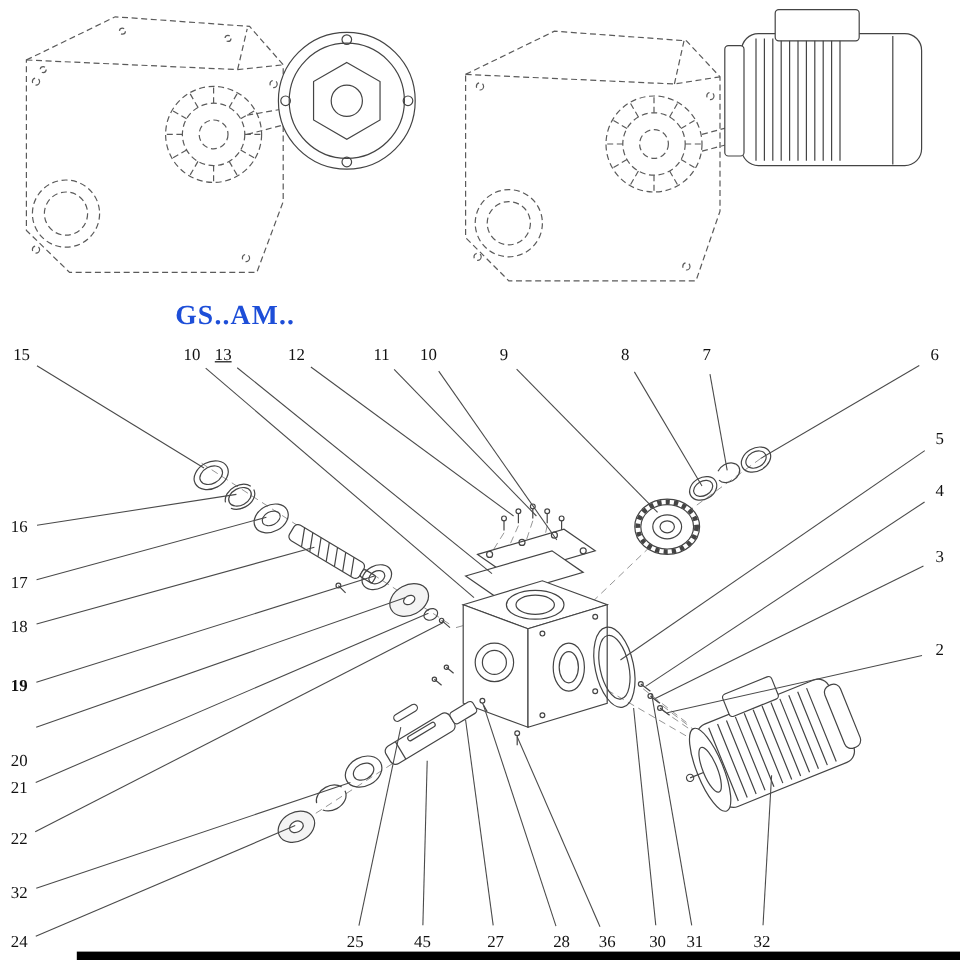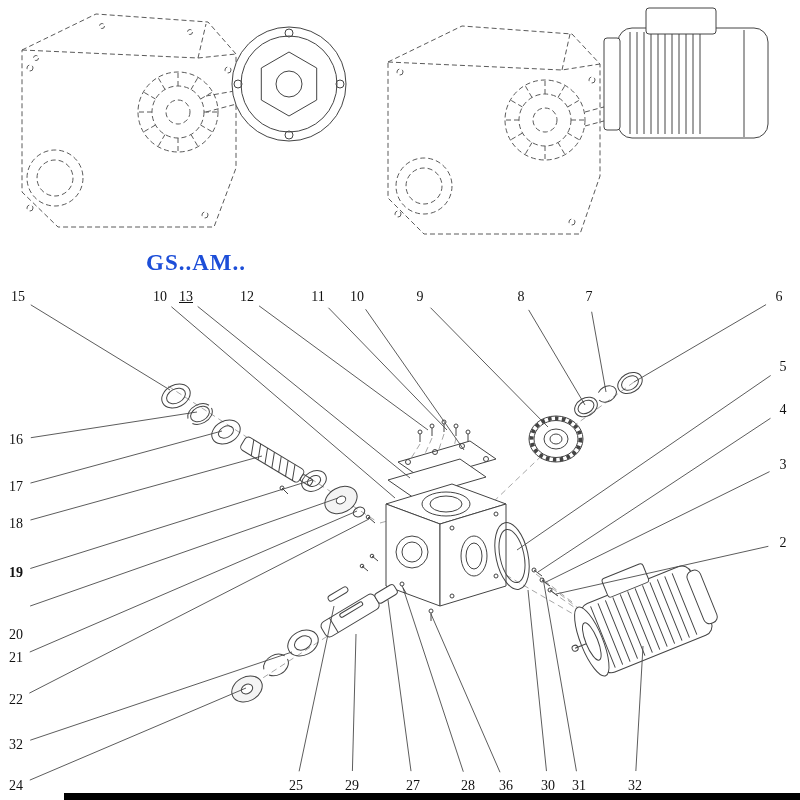--- a/index.html
+++ b/index.html
@@ -317,21 +317,21 @@
       <div class="callout" style="left: 16px; top: 440px;">16</div>
       <div class="callout" style="left: 16px; top: 487px;">17</div>
       <div class="callout" style="left: 16px; top: 524px;">18</div>
       <div class="callout" style="left: 16px; top: 573px; font-weight: bold;">19</div>
       <div class="callout" style="left: 16px; top: 635px;">20</div>
       <div class="callout" style="left: 16px; top: 658px;">21</div>
       <div class="callout" style="left: 16px; top: 700px;">22</div>
       <div class="callout" style="left: 16px; top: 745px;">32</div>
       <div class="callout" style="left: 16px; top: 786px;">24</div>
       <div class="callout" style="left: 296px; top: 786px;">25</div>
-      <div class="callout" style="left: 352px; top: 786px;">29</div>
+      <div class="callout" style="left: 352px; top: 786px;">45</div>
       <div class="callout" style="left: 413px; top: 786px;">27</div>
       <div class="callout" style="left: 468px; top: 786px;">28</div>
       <div class="callout" style="left: 506px; top: 786px;">36</div>
       <div class="callout" style="left: 548px; top: 786px;">30</div>
       <div class="callout" style="left: 579px; top: 786px;">31</div>
       <div class="callout" style="left: 635px; top: 786px;">32</div>
     </div>
 
   <div class="view-label" style="left:128px; top:250px; width:136px;">GS..AM..</div>
 

